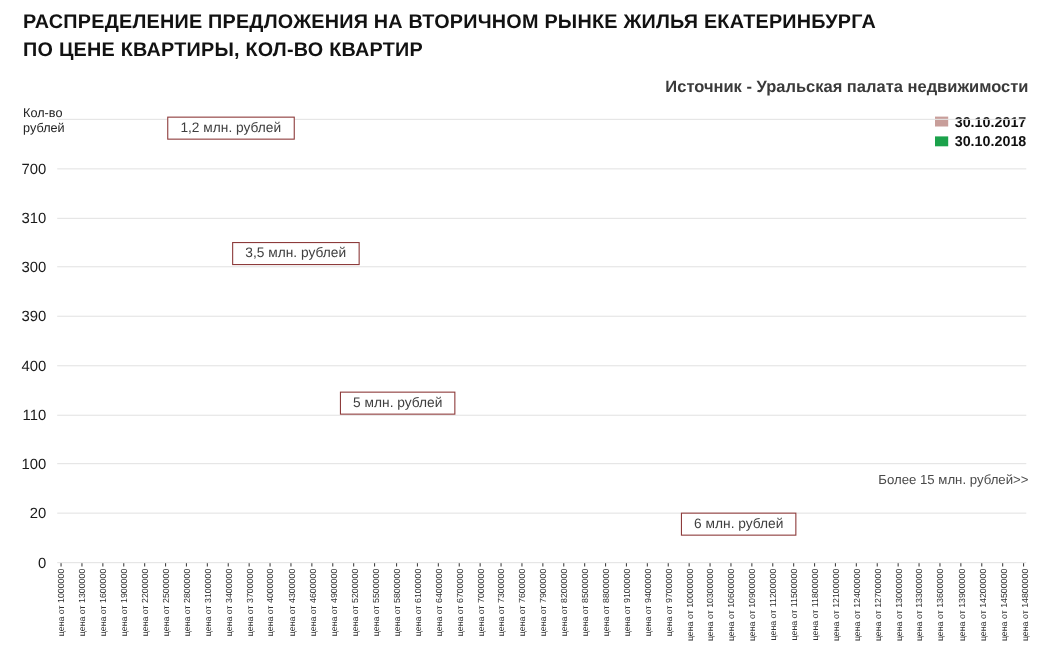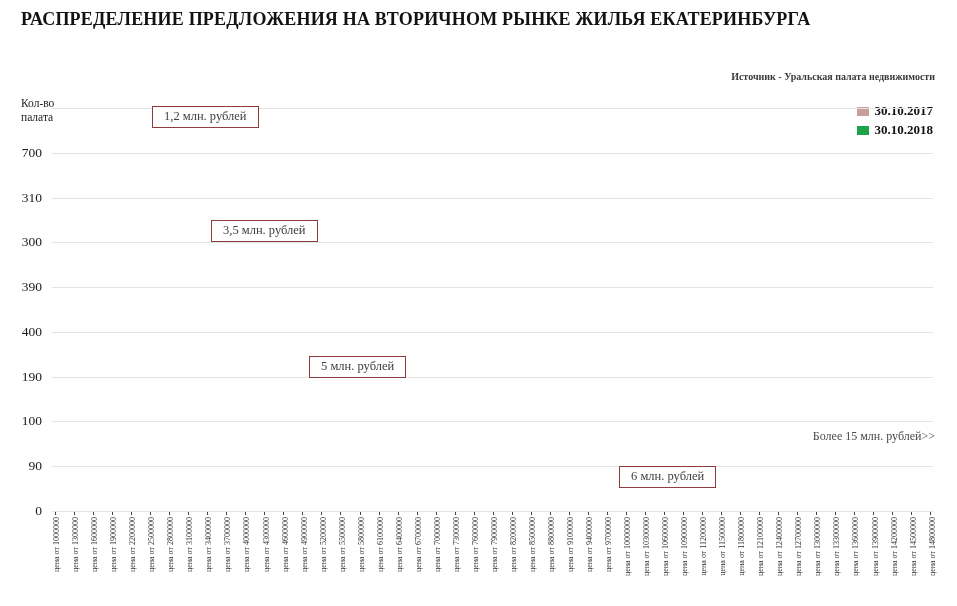--- a/index.html
+++ b/index.html
@@ -1,25 +1,25 @@
 <!DOCTYPE html>
 <html><head>
 <meta charset="utf-8">
 <style>
   html,body{margin:0;padding:0;background:#fff;}
   #stage{
     position:relative;width:957px;height:606px;background:#ffffff;overflow:hidden;
-    font-family:Liberation Serif, serif;
+    font-family:Liberation Sans, sans-serif;
   }
   .title{
     position:absolute;left:21px;top:6px;width:900px;
     font-size:18px;font-weight:700;color:#121212;line-height:26px;letter-spacing:.2px;
   }
   .source{
-    position:absolute;right:22px;top:71px;font-size:10px;font-weight:600;color:#3a3a3a;
+    position:absolute;right:22px;top:71px;font-size:15px;font-weight:600;color:#3a3a3a;
   }
   .ylabel{
     position:absolute;left:21px;top:96px;font-size:11.5px;color:#222;line-height:14px;
   }
   .legend{position:absolute;right:24px;top:103px;}
   .legend-row{display:flex;align-items:center;justify-content:flex-end;margin-bottom:3px;}
   .swatch{width:12px;height:9px;margin-right:6px;display:inline-block;}
   .legend-label{font-size:13px;font-weight:600;color:#111;}
   
   #plot{
@@ -57,45 +57,46 @@
     position:absolute;font-size:12px;color:#4a4a4a;white-space:nowrap;z-index:5;
   }
 </style>
 </head>
 <body>
 
 <div id="stage">
 
   <div class="title">
     <div>РАСПРЕДЕЛЕНИЕ ПРЕДЛОЖЕНИЯ НА ВТОРИЧНОМ РЫНКЕ ЖИЛЬЯ ЕКАТЕРИНБУРГА</div>
+    <div>ПО ЦЕНЕ КВАРТИРЫ, КОЛ-ВО КВАРТИР</div>
   </div>
 
   <div class="source">Источник - Уральская палата недвижимости</div>
 
   <div class="ylabel">
     <div>Кол-во</div>
-    <div>палата</div>
+    <div>рублей</div>
   </div>
 
   <div class="legend">
     <div class="legend-row">
       <span class="swatch" id="sw2017" style="background: rgb(200, 158, 154);"></span>
       <span class="legend-label">30.10.2017</span>
     </div>
     <div class="legend-row">
       <span class="swatch" id="sw2018" style="background: rgb(27, 162, 75);"></span>
       <span class="legend-label">30.10.2018</span>
     </div>
   </div>
 
   <div id="yticks">
       <div class="ytick" style="bottom: calc(0% - 8px);">0</div>
-      <div class="ytick" style="bottom: calc(11.1111% - 8px);">90</div>
+      <div class="ytick" style="bottom: calc(11.1111% - 8px);">20</div>
       <div class="ytick" style="bottom: calc(22.2222% - 8px);">100</div>
-      <div class="ytick" style="bottom: calc(33.3333% - 8px);">190</div>
+      <div class="ytick" style="bottom: calc(33.3333% - 8px);">110</div>
       <div class="ytick" style="bottom: calc(44.4444% - 8px);">400</div>
       <div class="ytick" style="bottom: calc(55.5556% - 8px);">390</div>
       <div class="ytick" style="bottom: calc(66.6667% - 8px);">300</div>
       <div class="ytick" style="bottom: calc(77.7778% - 8px);">310</div>
       <div class="ytick" style="bottom: calc(88.8889% - 8px);">700</div>
     </div>
 
   <div id="plot">
     <div id="gridlines">
         <div class="gridline" style="bottom: 0%;"></div>

